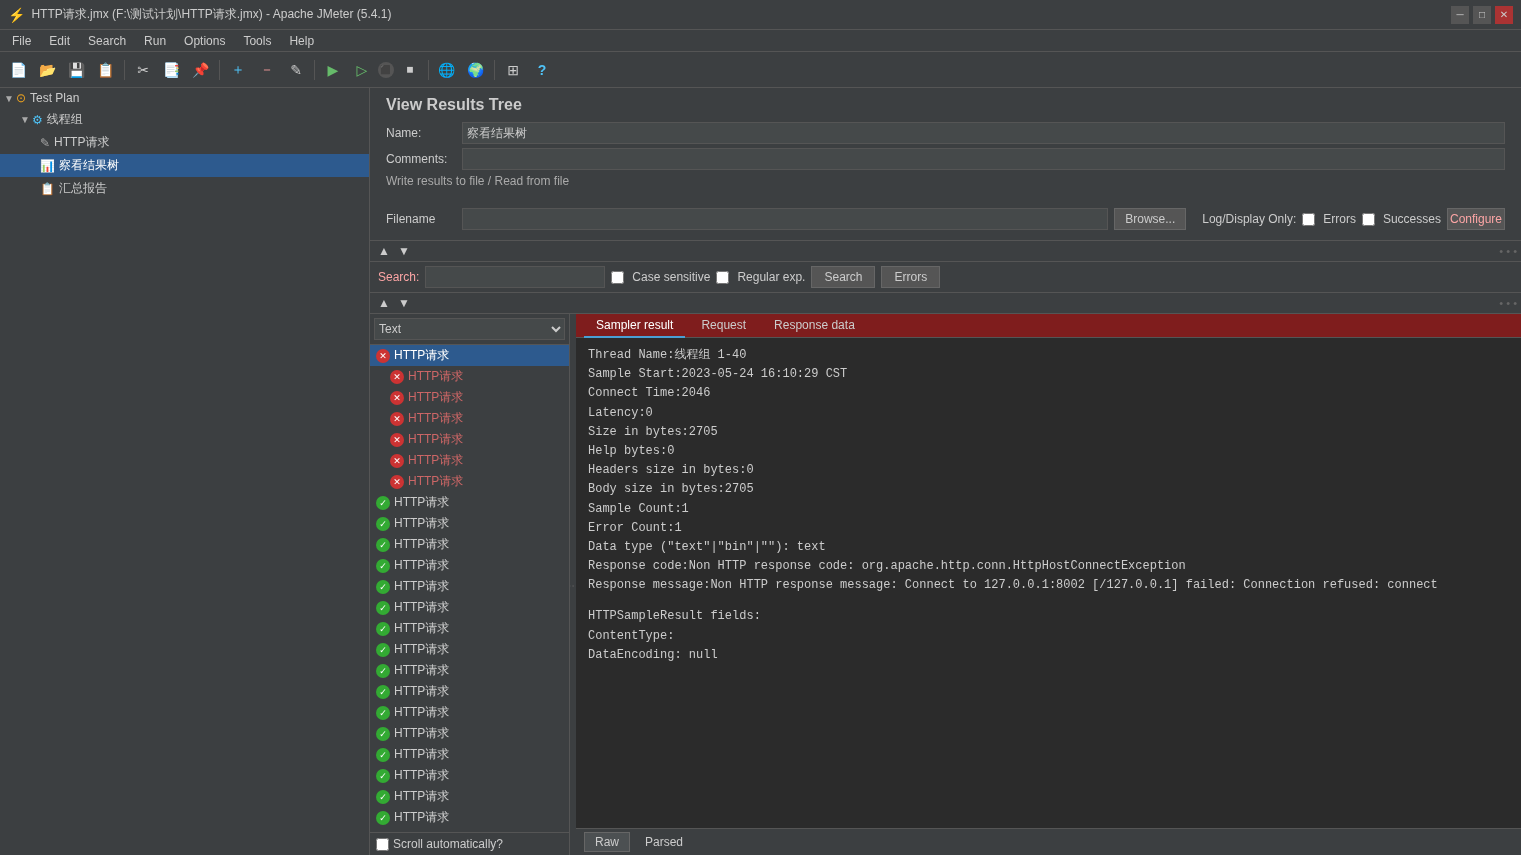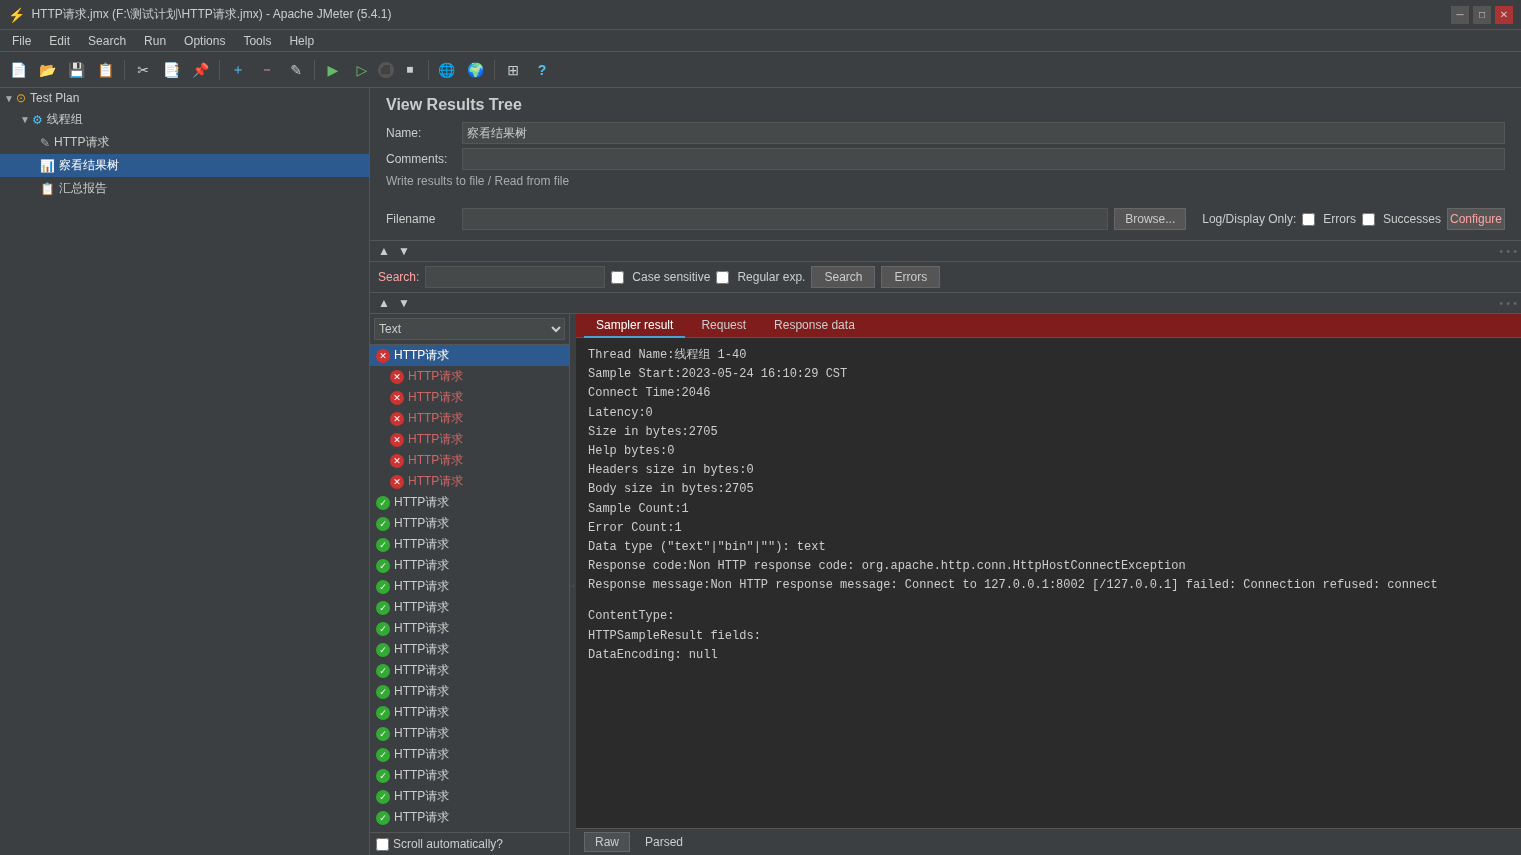--- a/index.html
+++ b/index.html
@@ -691,22 +691,22 @@
           <div>Size in bytes:2705</div>
           <div>Help bytes:0</div>
           <div>Headers size in bytes:0</div>
           <div>Body size in bytes:2705</div>
           <div>Sample Count:1</div>
           <div>Error Count:1</div>
           <div>Data type ("text"|"bin"|""): text</div>
           <div>Response code:Non HTTP response code: org.apache.http.conn.HttpHostConnectException</div>
           <div>Response message:Non HTTP response message: Connect to 127.0.0.1:8002 [/127.0.0.1] failed: Connection refused: connect</div>
           <div style="margin-top:12px;"></div>
+          <div>HTTPSampleResult fields:</div>
           <div>ContentType:</div>
-          <div>HTTPSampleResult fields:</div>
           <div>DataEncoding: null</div>
         </div>
 
         <div class="detail-bottom">
           <button class="bottom-tab active">Raw</button>
           <button class="bottom-tab">Parsed</button>
         </div>
       </div>
     </div>
   </div>

